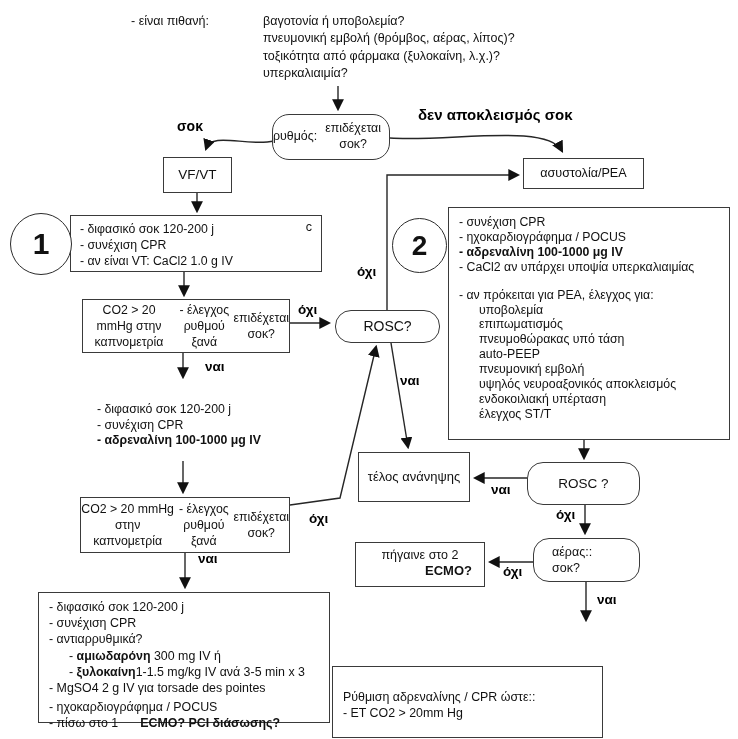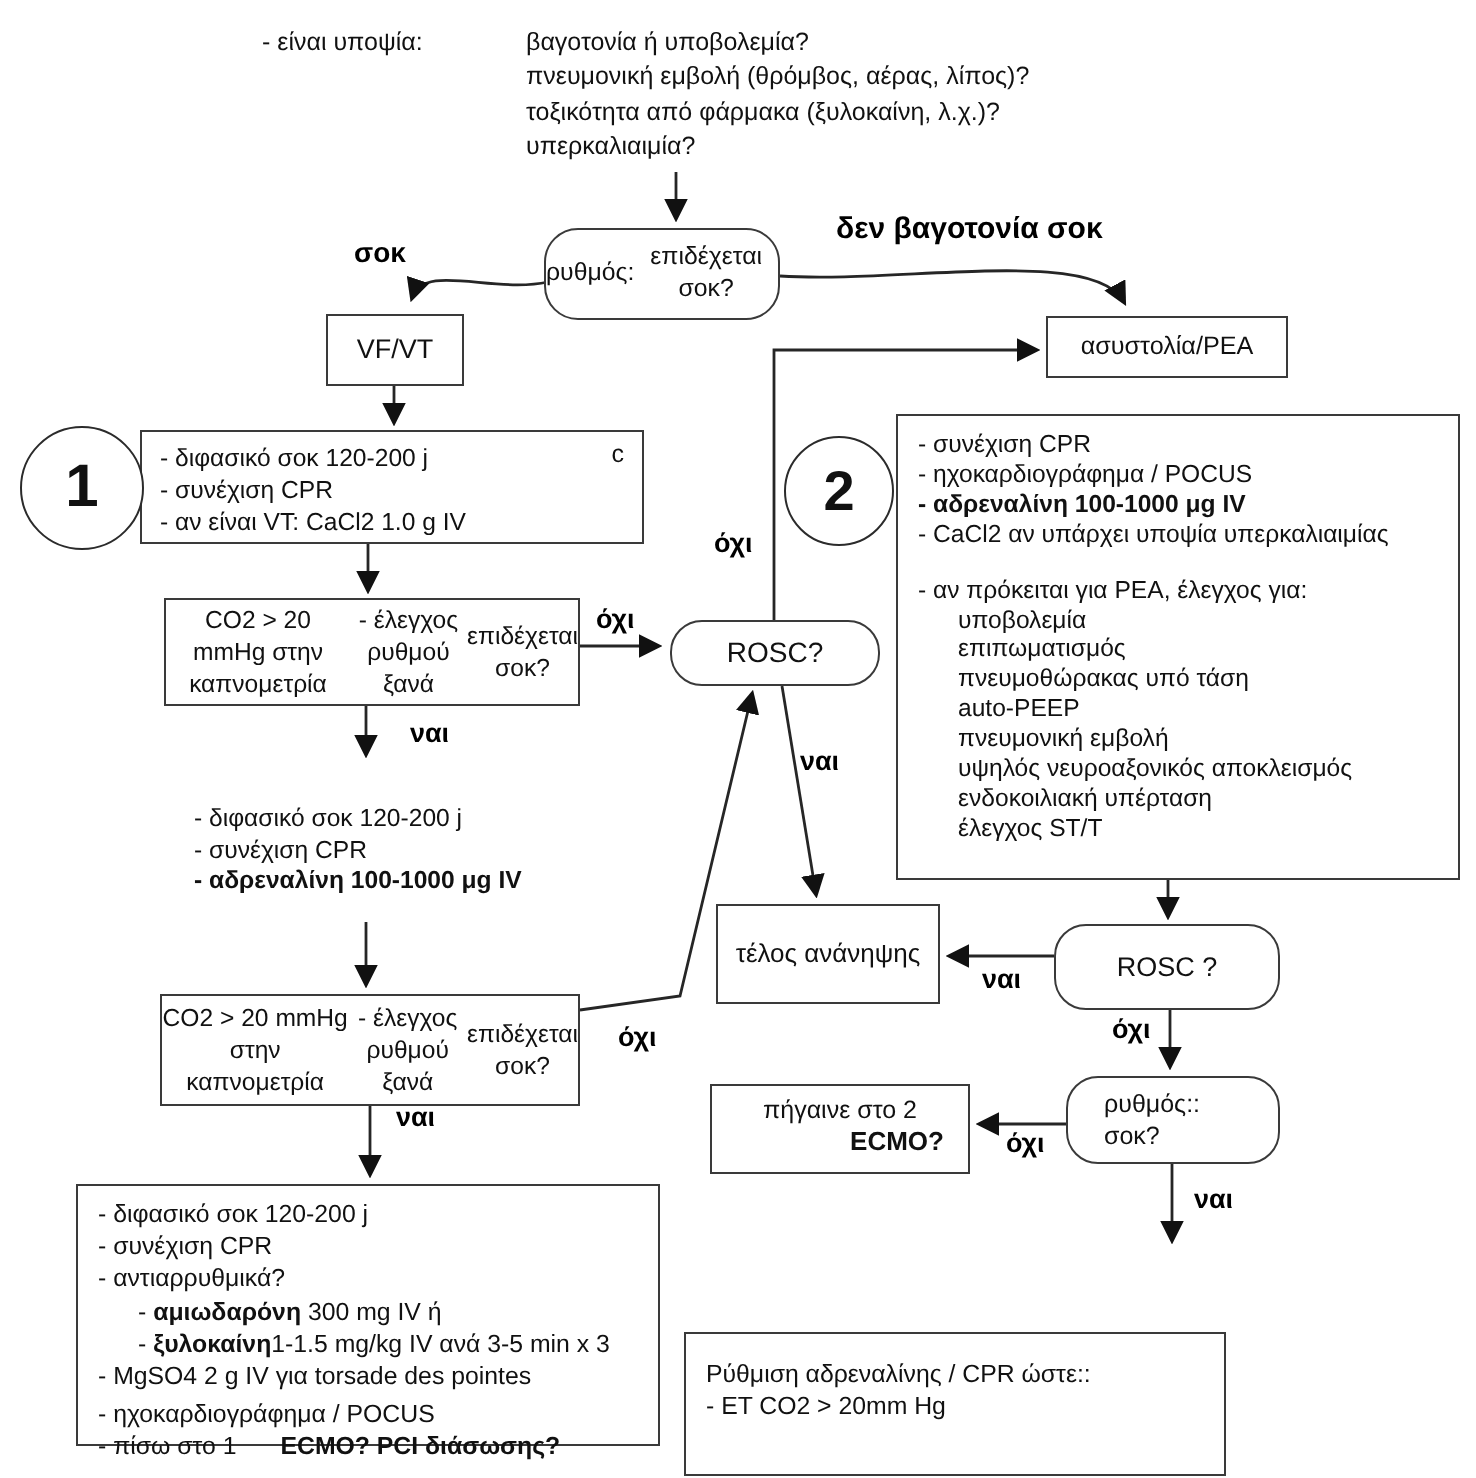--- a/index.html
+++ b/index.html
@@ -48,30 +48,30 @@
       <path marker-end="url(#arr)" d="M185 553 L185 587"></path>
       <path marker-end="url(#arr)" d="M391 343 L408 447"></path>
       <path marker-end="url(#arr)" d="M584 440 L584 458"></path>
       <path marker-end="url(#arr)" d="M527 478 L475 478"></path>
       <path marker-end="url(#arr)" d="M585 495 L585 533"></path>
       <path marker-end="url(#arr)" d="M533 562 L490 562"></path>
       <path marker-end="url(#arr)" d="M586 582 L586 620"></path>
     </g>
   </svg>
 
-  <div class="notes" style="left:131px;top:13px;">- είναι υποψία:</div>
+  <div class="notes" style="left:131px;top:13px;">- είναι πιθανή:</div>
   <div class="notes" style="left:263px;top:13px;">
     <div class="line">βαγοτονία ή υποβολεμία?</div>
     <div class="line">πνευμονική εμβολή (θρόμβος, αέρας, λίπος)?</div>
     <div class="line">τοξικότητα από φάρμακα (ξυλοκαίνη, λ.χ.)?</div>
     <div class="line">υπερκαλιαιμία?</div>
   </div>
 
   <div class="lbl" style="left:177px;top:118px;font-size:14px;">σοκ</div>
-  <div class="lbl" style="left:418px;top:106px;font-size:15px;">δεν βαγοτονία σοκ</div>
+  <div class="lbl" style="left:418px;top:106px;font-size:15px;">δεν αποκλεισμός σοκ</div>
 
   <div class="box oval flexc" style="left:272px;top:114px;width:118px;height:46px;font-size:12.4px;">
     <div>ρυθμός:</div>
     <div>επιδέχεται σοκ?</div>
   </div>
 
   <div class="box flexc" style="left:163px;top:157px;width:69px;height:36px;font-size:13.5px;">
     <div>VF/VT</div>
   </div>
 
@@ -132,42 +132,42 @@
 
   <div class="box flexc" style="left:358px;top:452px;width:112px;height:50px;font-size:13px;">
     <div>τέλος ανάνηψης</div>
   </div>
 
   <div class="box stadium flexc" style="left:527px;top:462px;width:113px;height:43px;font-size:13.5px;">
     <div>ROSC ?</div>
   </div>
 
   <div class="box stadium" style="left:533px;top:538px;width:107px;height:44px;padding:6px 0 0 18px;font-size:12.5px;line-height:15.5px;">
-    <div>ρυθμός::</div>
+    <div>αέρας::</div>
     <div>σοκ?</div>
   </div>
 
   <div class="box" style="left:355px;top:542px;width:130px;height:45px;padding-top:4px;font-size:12.5px;line-height:16px;">
     <div style="text-align:center;">πήγαινε στο 2</div>
     <div class="bold" style="text-align:right;padding-right:12px;font-size:13px;">ECMO?</div>
   </div>
 
 
   <div class="box" style="left:38px;top:592px;width:292px;height:131px;padding:6px 10px;line-height:16.2px;font-size:12.4px;">
     <div class="line">- διφασικό σοκ 120-200 j</div>
     <div class="line">- συνέχιση CPR</div>
     <div class="line">- αντιαρρυθμικά?</div>
     <div class="line ind"><span>- </span><span class="bold">αμιωδαρόνη</span><span> 300 mg IV ή</span></div>
     <div class="line ind"><span>- </span><span class="bold">ξυλοκαίνη</span><span>1-1.5 mg/kg IV ανά 3-5 min x 3</span></div>
     <div class="line">- MgSO4 2 g IV για torsade des pointes</div>
     <div class="line smallgap">- ηχοκαρδιογράφημα / POCUS</div>
     <div class="line"><span>- πίσω στο 1</span><span class="bold" style="margin-left:22px;">ECMO? PCI διάσωσης?</span></div>
   </div>
 
-  <div class="box" style="left:342px;top:666px;width:271px;height:72px;padding:12px 10px;line-height:16.4px;font-size:12.4px;">
+  <div class="box" style="left:332px;top:666px;width:271px;height:72px;padding:22px 10px;line-height:16.4px;font-size:12.4px;">
     <div class="line">Ρύθμιση αδρεναλίνης / CPR ώστε::</div>
     <div class="line">- ET CO2 &gt; 20mm Hg</div>
   </div>
 
   <div class="lbl" style="left:298px;top:302px;">όχι</div>
   <div class="lbl" style="left:357px;top:264px;">όχι</div>
   <div class="lbl" style="left:309px;top:511px;">όχι</div>
   <div class="lbl" style="left:556px;top:507px;">όχι</div>
   <div class="lbl" style="left:503px;top:564px;">όχι</div>
   <div class="lbl" style="left:205px;top:359px;">ναι</div>

